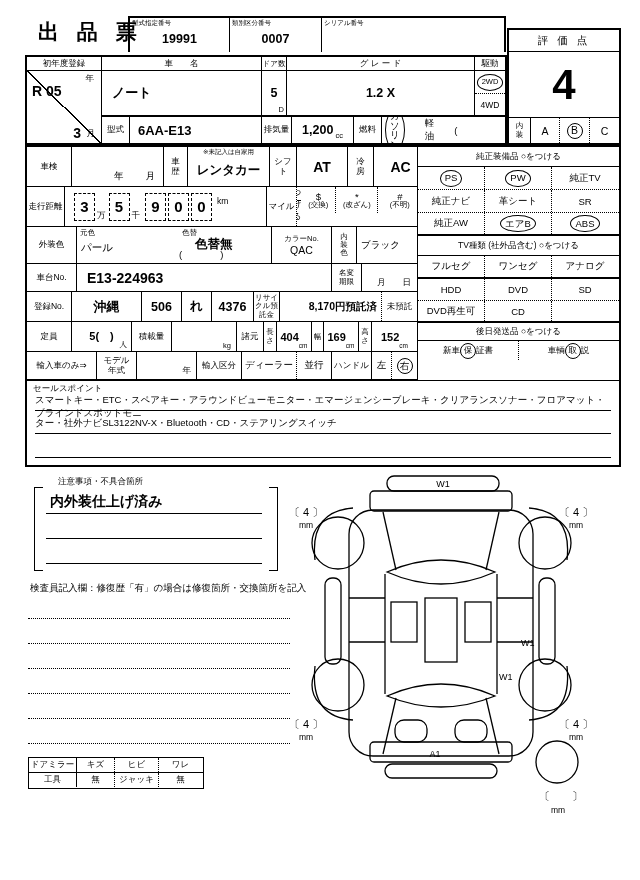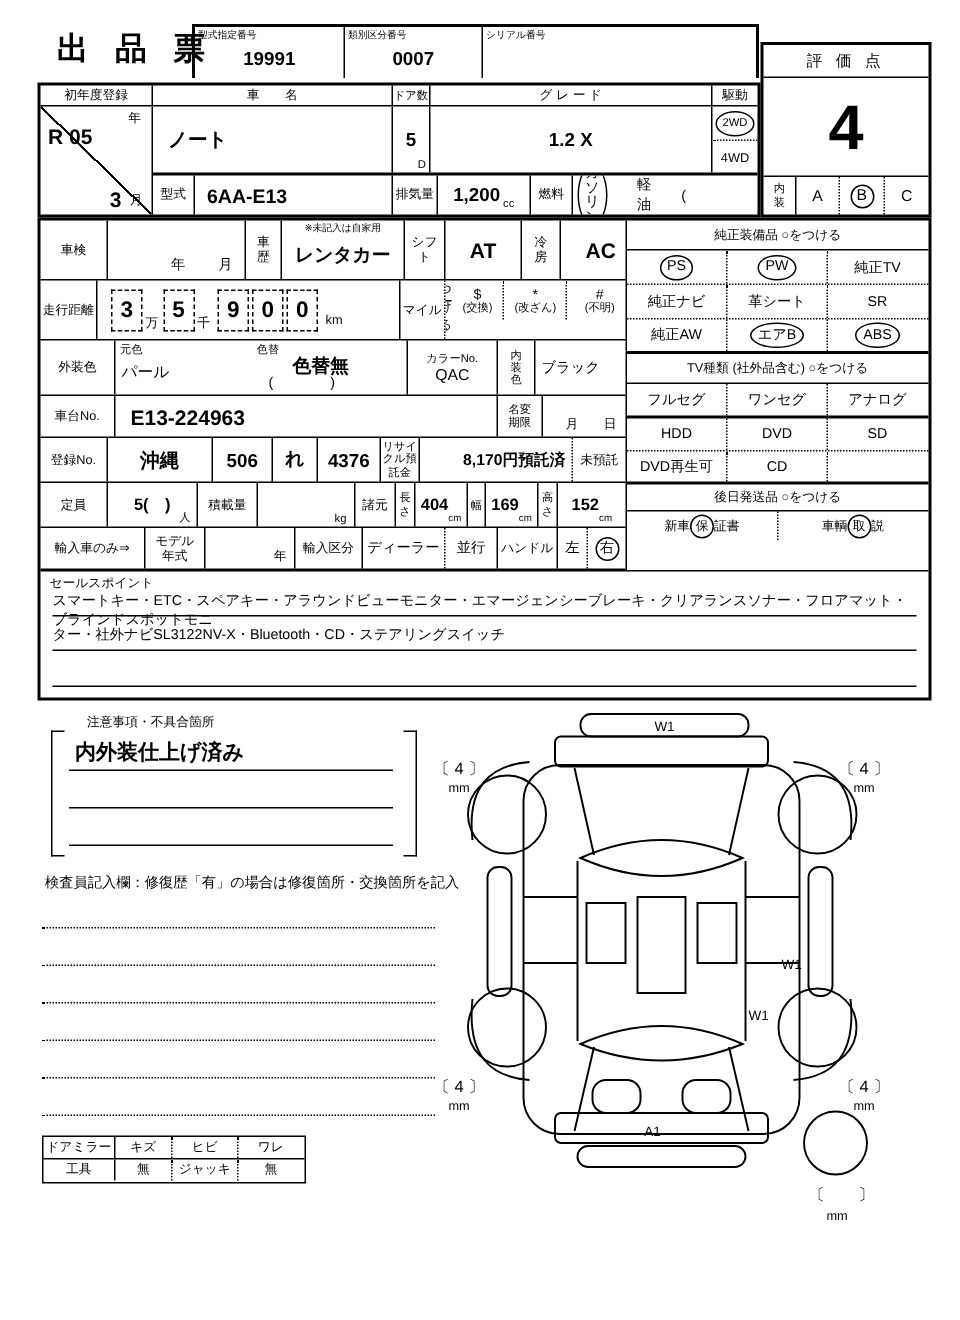--- a/index.html
+++ b/index.html
@@ -163,21 +163,21 @@
       <div class="r" style="height:40px">
         <div class="c f8" style="width:38px">走行距離</div>
         <div class="c" style="width:202px;justify-content:flex-start;padding-left:8px">
           <span class="dig">3</span>
           <span class="f8" style="align-self:flex-end;margin:0 2px 4px 1px">万</span>
           <span class="dig">5</span>
           <span class="f8" style="align-self:flex-end;margin:0 4px 4px 1px">千</span>
           <span class="dig">9</span>
           <span class="dig">0</span>
           <span class="dig">0</span>
-          <span class="f8" style="align-self:flex-end;margin:0 0 8px 4px">km</span>
+          <span class="f8" style="align-self:flex-end;margin:0 0 20px 4px">km</span>
         </div>
         <div class="c cd f8" style="width:30px">マイル</div>
         <div class="c nb" style="width:120px;flex-direction:row;align-items:stretch">
           <div class="f8" style="height:13px;border-bottom:1px solid #000;display:flex;align-items:center;justify-content:center">○をつける</div>
           <div style="display:flex;height:26px">
             <div class="c cd" style="width:35px;flex-direction:column;line-height:1">
               <span class="f9">$</span>
               <span class="f7">(交換)</span>
             </div>
             <div class="c cd" style="width:42px;flex-direction:column;line-height:1">
@@ -190,21 +190,21 @@
             </div>
           </div>
         </div>
       </div>
 
       <div class="r" style="height:37px">
         <div class="c f8" style="width:50px">外装色</div>
         <div class="c" style="width:195px">
           <span class="abs f7" style="top:1px;left:3px">元色</span>
           <span class="abs f10" style="top:14px;left:4px">パール</span>
-          <span class="abs f7" style="top:1px;left:94px">色替</span>
+          <span class="abs f7" style="top:1px;left:105px">色替</span>
           <span class="abs f12 b" style="top:9px;left:118px">色替無</span>
           <span class="abs f9" style="bottom:1px;left:102px">(　　　　)</span>
         </div>
         <div class="c" style="width:60px;flex-direction:column">
           <span class="f7">カラーNo.</span>
           <span class="f10">QAC</span>
         </div>
         <div class="c f7" style="width:25px">
             <span class="vtx" style="width:10px">内装色</span>
           </div>

